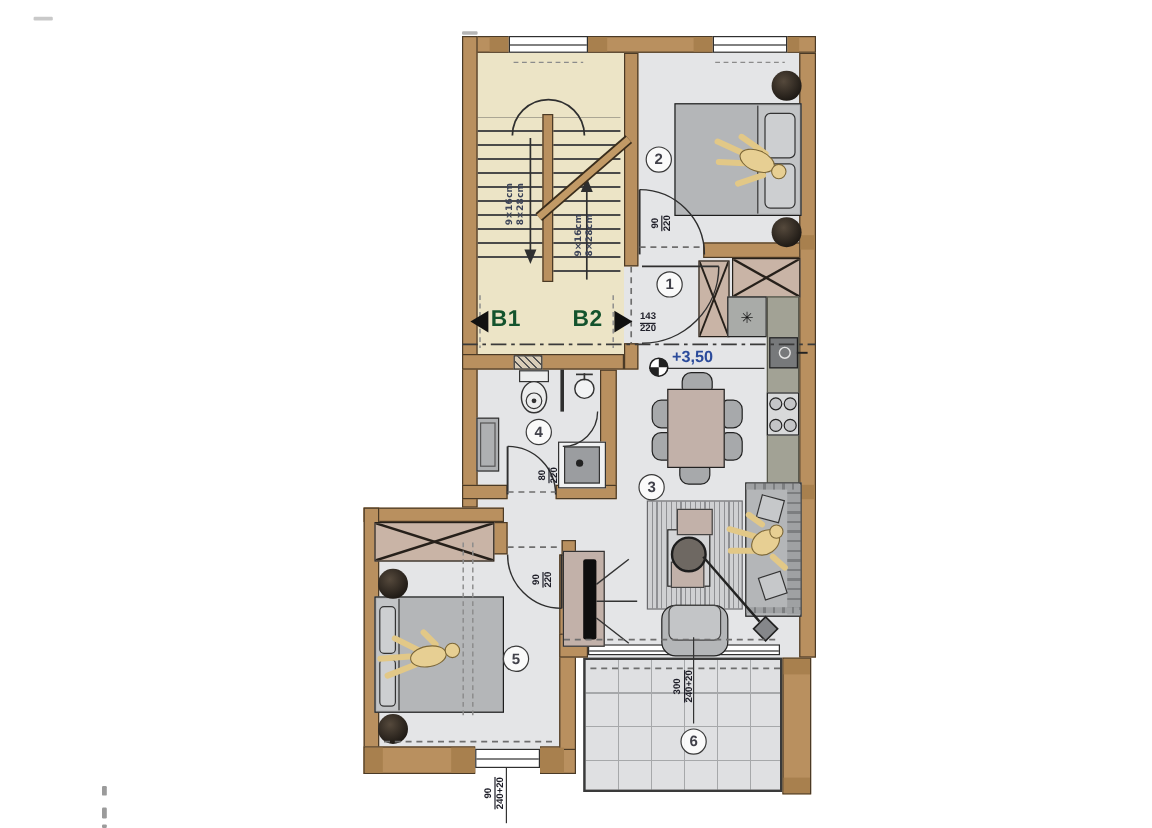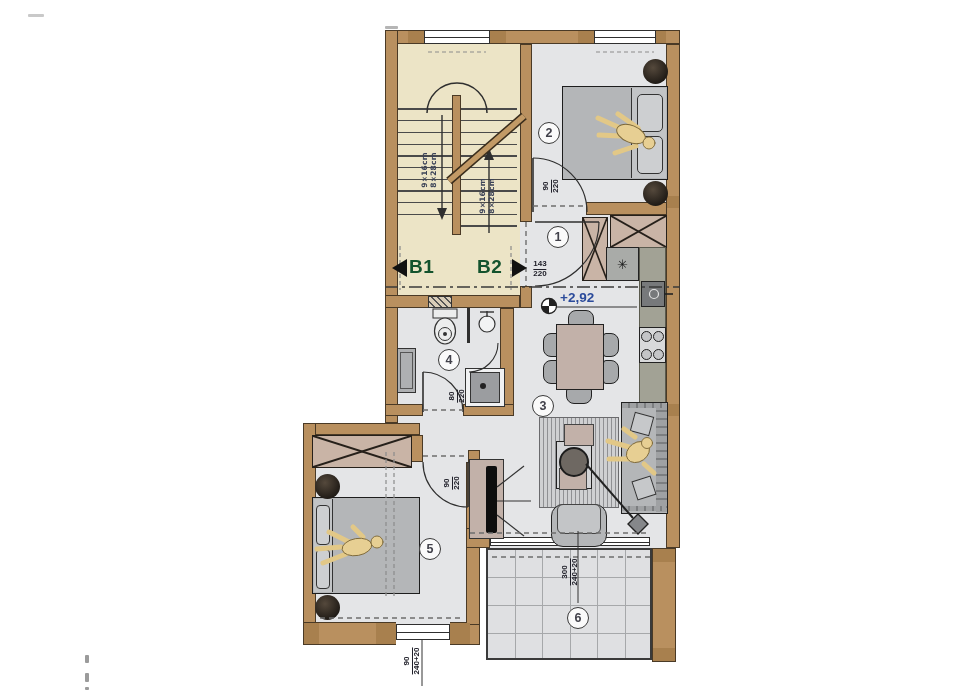--- a/index.html
+++ b/index.html
@@ -302,21 +302,21 @@
   <div class="stairlab" style="left:487px;top:196px;transform:translate(-50%,-50%) rotate(-90deg)">
     <span>9×16cm</span>
     <span>8×28cm</span>
   </div>
 
   <div class="tri-l" style="left:392px;top:259px"></div>
   <div class="sectlab" style="left:409px;top:256px">B1</div>
   <div class="sectlab" style="left:477px;top:256px">B2</div>
   <div class="tri-r" style="left:512px;top:259px"></div>
 
-  <div class="lvl" style="left:560px;top:290px">+2,92</div>
+  <div class="lvl" style="left:560px;top:290px">+3,50</div>
 
   <div class="dimwrap" style="left:551px;top:186px;transform:translate(-50%,-50%) rotate(-90deg)">
     <span>90</span>
     <div class="dim-bar"></div>
     <span>220</span>
   </div>
   <div class="dimwrap" style="left:540px;top:269px;transform:translate(-50%,-50%)">
     <span>143</span>
     <div class="dim-bar"></div>
     <span>220</span>

